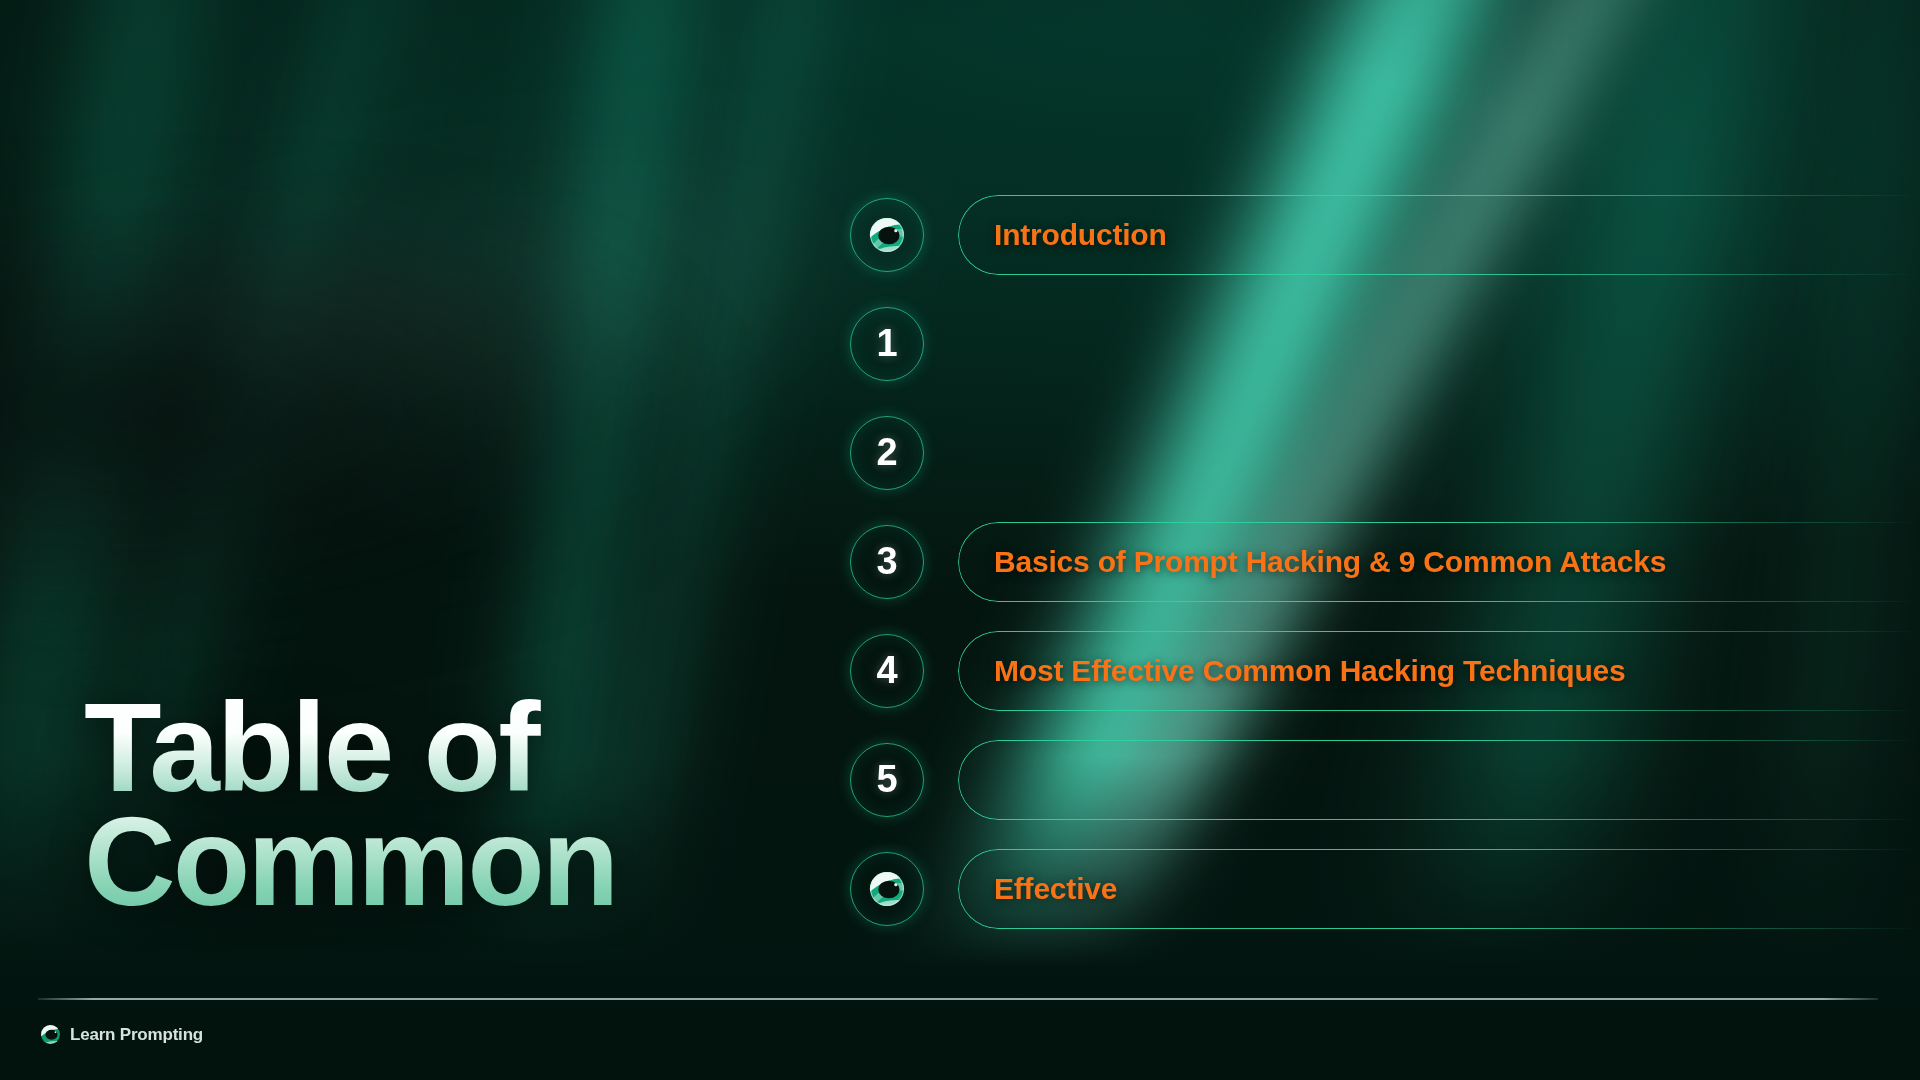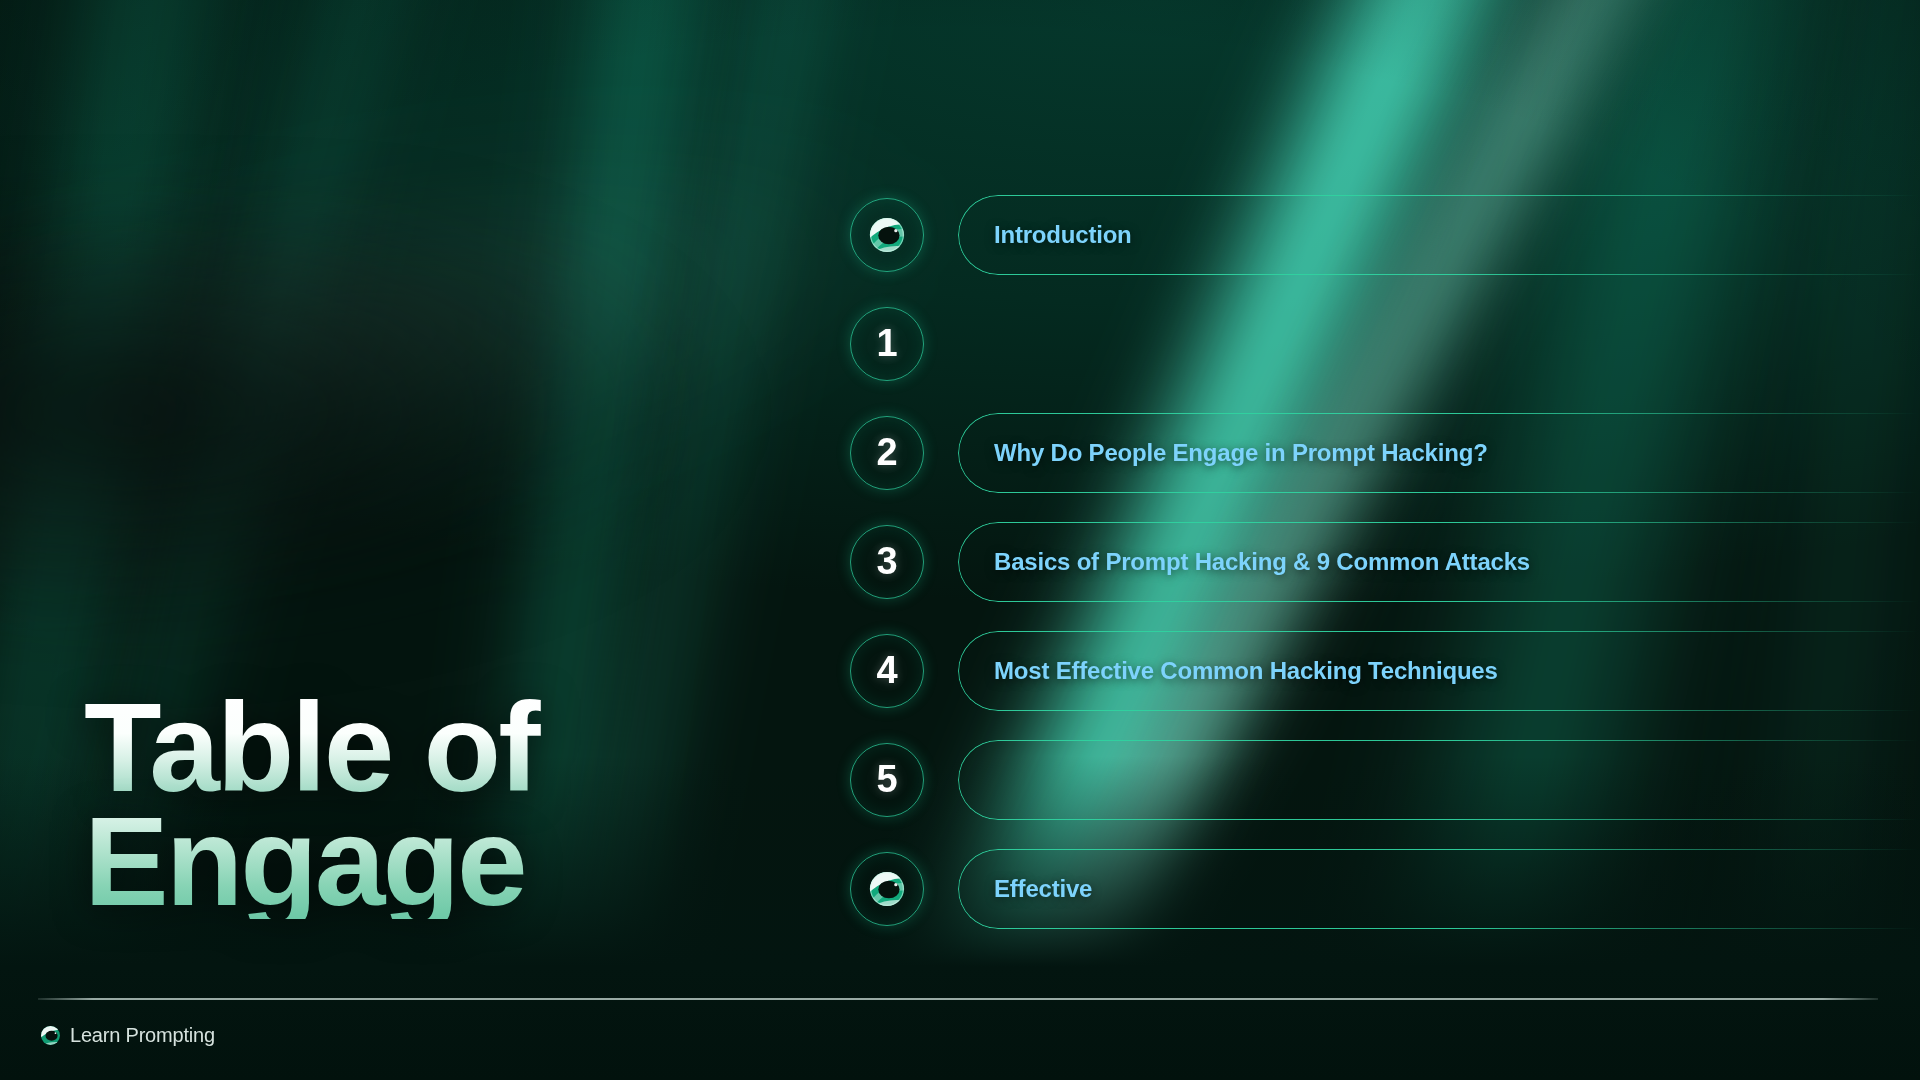--- a/index.html
+++ b/index.html
@@ -101,37 +101,37 @@
     border-bottom:1.6px solid rgba(48,210,160,.95);
     border-left:1.6px solid rgba(48,210,160,.95);
     border-top-left-radius:40px; border-bottom-left-radius:40px;
     -webkit-mask-image:linear-gradient(90deg,#000 0%,#000 52%,rgba(0,0,0,.55) 76%,rgba(0,0,0,0) 100%);
     mask-image:linear-gradient(90deg,#000 0%,#000 52%,rgba(0,0,0,.55) 76%,rgba(0,0,0,0) 100%);
     box-shadow:0 0 12px rgba(30,200,150,.22);
   }
   .pill .label {
     position:relative; z-index:2;
     margin-left:36px;
-    font-size:24px; font-weight:700; color:#7dd3fc; letter-spacing:-.2px;
+    font-size:30px; font-weight:700; color:#f97316; letter-spacing:-.2px;
     white-space:nowrap;
     text-shadow:0 2px 10px rgba(0,0,0,.55);
   }
 
   
   #footer { position:absolute; left:0; right:0; bottom:0; height:96px; z-index:6; }
   #footer .rule {
     position:absolute; left:38px; right:42px; top:14px; height:2px;
     background:linear-gradient(90deg,rgba(178,200,194,.15) 0%,rgba(190,208,202,.80) 3%,rgba(190,208,202,.80) 97%,rgba(178,200,194,.15) 100%);
   }
   #footer .brand {
     position:absolute; left:40px; top:40px; display:flex; align-items:center; gap:9px;
   }
   #footer .brand .mark { width:21px; height:21px; display:block; }
   #footer .brand .name {
-    font-size:20px; font-weight:400; color:#d6e2de; letter-spacing:-.2px;
+    font-size:17px; font-weight:700; color:#d6e2de; letter-spacing:-.2px;
   }
 </style>
 </head>
 <body>
 
 <div id="bg">
   <div class="base"></div>
   <div class="beam b1"></div>
   <div class="beam b2"></div>
   <div class="beam b3"></div>
@@ -141,21 +141,21 @@
   <div class="beam b7"></div>
   <div class="beam b8"></div>
   <div class="haze"></div>
   <div class="darkpatch"></div>
   <div class="vig"></div>
   <div class="bottomfade"></div>
 </div>
 
 <div id="title-block">
   <div class="title-line l1">Table of</div>
-  <div class="title-line l2">Engage</div>
+  <div class="title-line l2">Common</div>
 </div>
 
 <div id="toc">
     <div class="toc-row">
       <div class="badge">
         <span>
 <svg class="helmet" viewBox="0 0 40 40" xmlns="http://www.w3.org/2000/svg" aria-hidden="true">
   <defs>
               <clipPath id="hc0">
                 <circle cx="20" cy="20" r="18"></circle>
@@ -179,24 +179,20 @@
       </div>
     </div>
     <div class="toc-row">
       <div class="badge">
         <span class="num">1</span>
       </div>
     </div>
     <div class="toc-row">
       <div class="badge">
         <span class="num">2</span>
-      </div>
-      <div class="pill">
-        <div class="frame"></div>
-        <div class="label">Why Do People Engage in Prompt Hacking?</div>
       </div>
     </div>
     <div class="toc-row">
       <div class="badge">
         <span class="num">3</span>
       </div>
       <div class="pill">
         <div class="frame"></div>
         <div class="label">Basics of Prompt Hacking &amp; 9 Common Attacks</div>
       </div>

